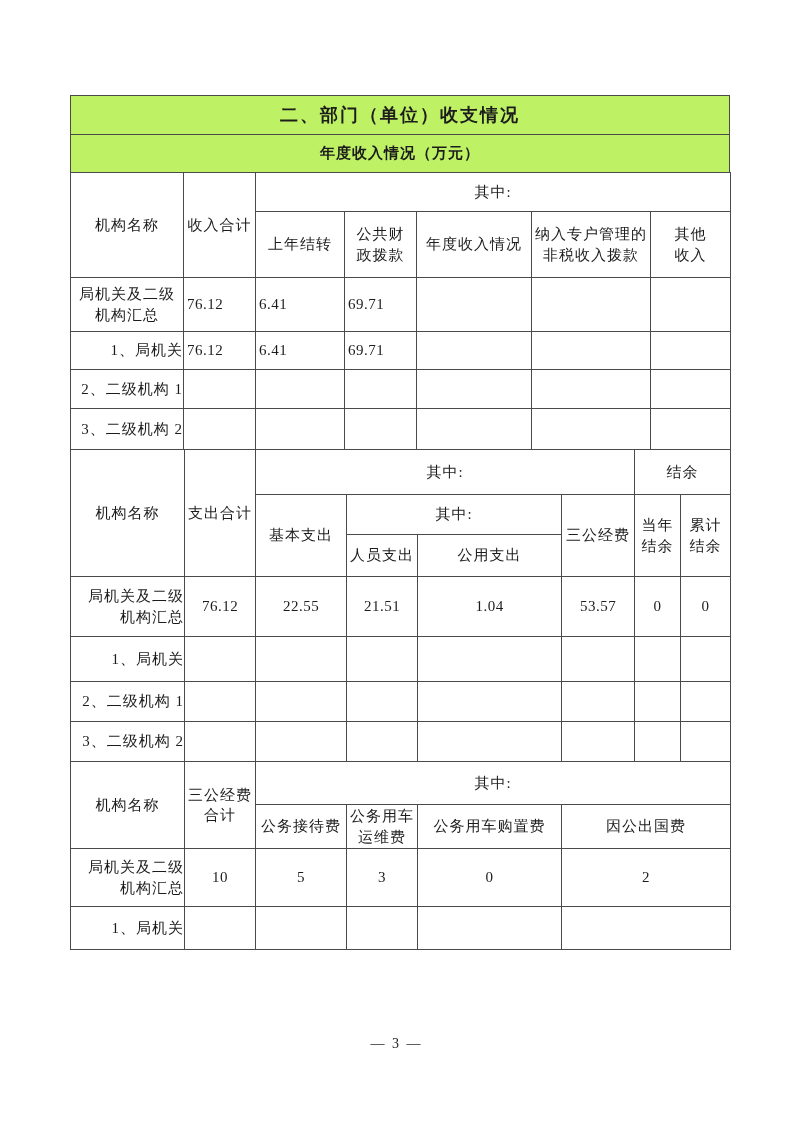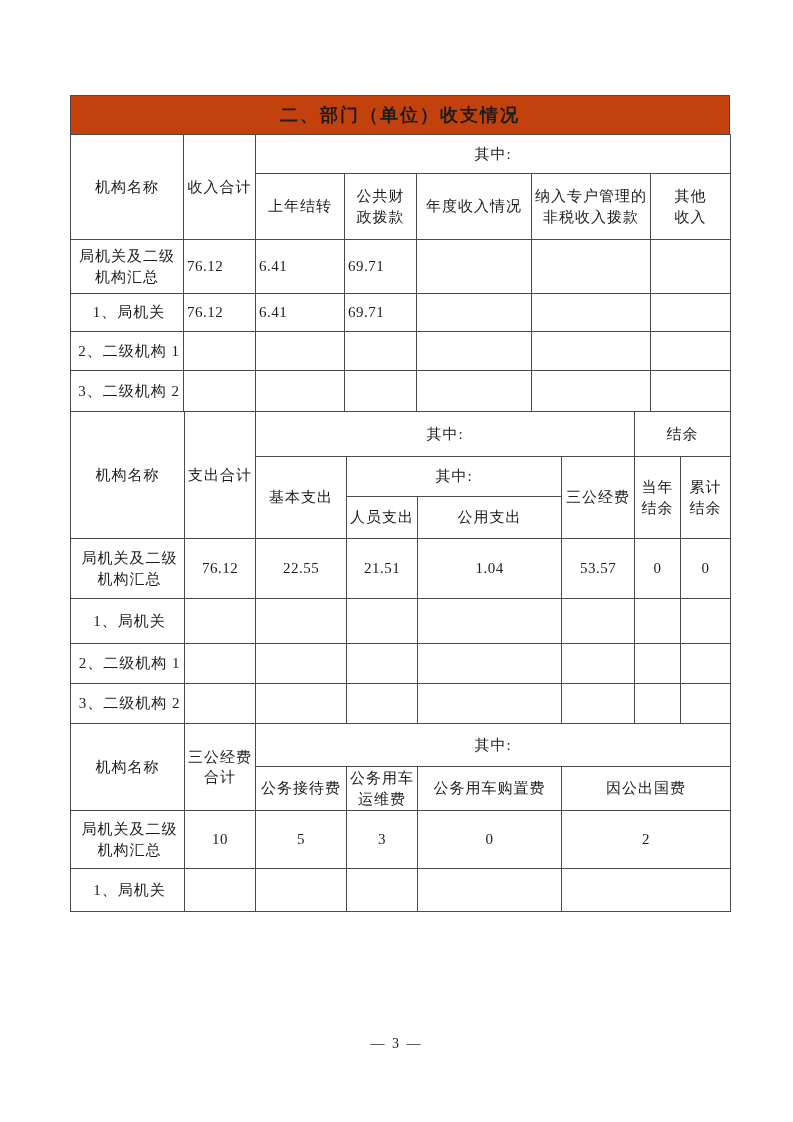--- a/index.html
+++ b/index.html
@@ -20,21 +20,21 @@
     width: 660px;
   }
   .section { margin-top: -1px; }
   .section:first-child { margin-top: 0; }
 
   .banner {
     border: 1px solid #4a4a4a;
     display: flex;
     align-items: center;
     justify-content: center;
-    background: #c2410c;
+    background: #bef264;
     font-family: Liberation Mono, monospace;
     font-weight: bold;
     white-space: pre-line;
     text-align: center;
   }
   .banner.main { height: 40px; font-size: 18px; letter-spacing: 2px; }
   .banner.sub  { height: 39px; font-size: 15px; letter-spacing: 1px; }
 
   table {
     width: 660px;
@@ -49,21 +49,21 @@
     font-size: 15px;
     text-align: center;
     vertical-align: middle;
     white-space: pre-line;
     overflow: hidden;
     padding: 0;
     letter-spacing: 1px;
     line-height: 1.35;
   }
   td.name {
-    text-align: center;
+    text-align: right;
     padding-left: 4px;
     letter-spacing: 1px;
   }
   td.name.center { text-align: center; padding-left: 0; }
   td.num-left {
     text-align: left;
     padding-left: 3px;
     letter-spacing: 0.5px;
   }
   td.num-center { letter-spacing: 0.5px; }
@@ -80,20 +80,21 @@
   }
 </style>
 </head>
 <body>
 
 <div class="page">
   <div class="doc">
 
     <div class="section banner main">二、部门（单位）收支情况</div>
 
+    <div class="section banner sub">年度收入情况（万元）</div>
 
     <table class="section">
       <colgroup>
         <col style="width:113px">
           <col style="width:72px">
           <col style="width:89px">
         <col style="width:72px">
           <col style="width:115px">
           <col style="width:119px">
           <col style="width:80px">

